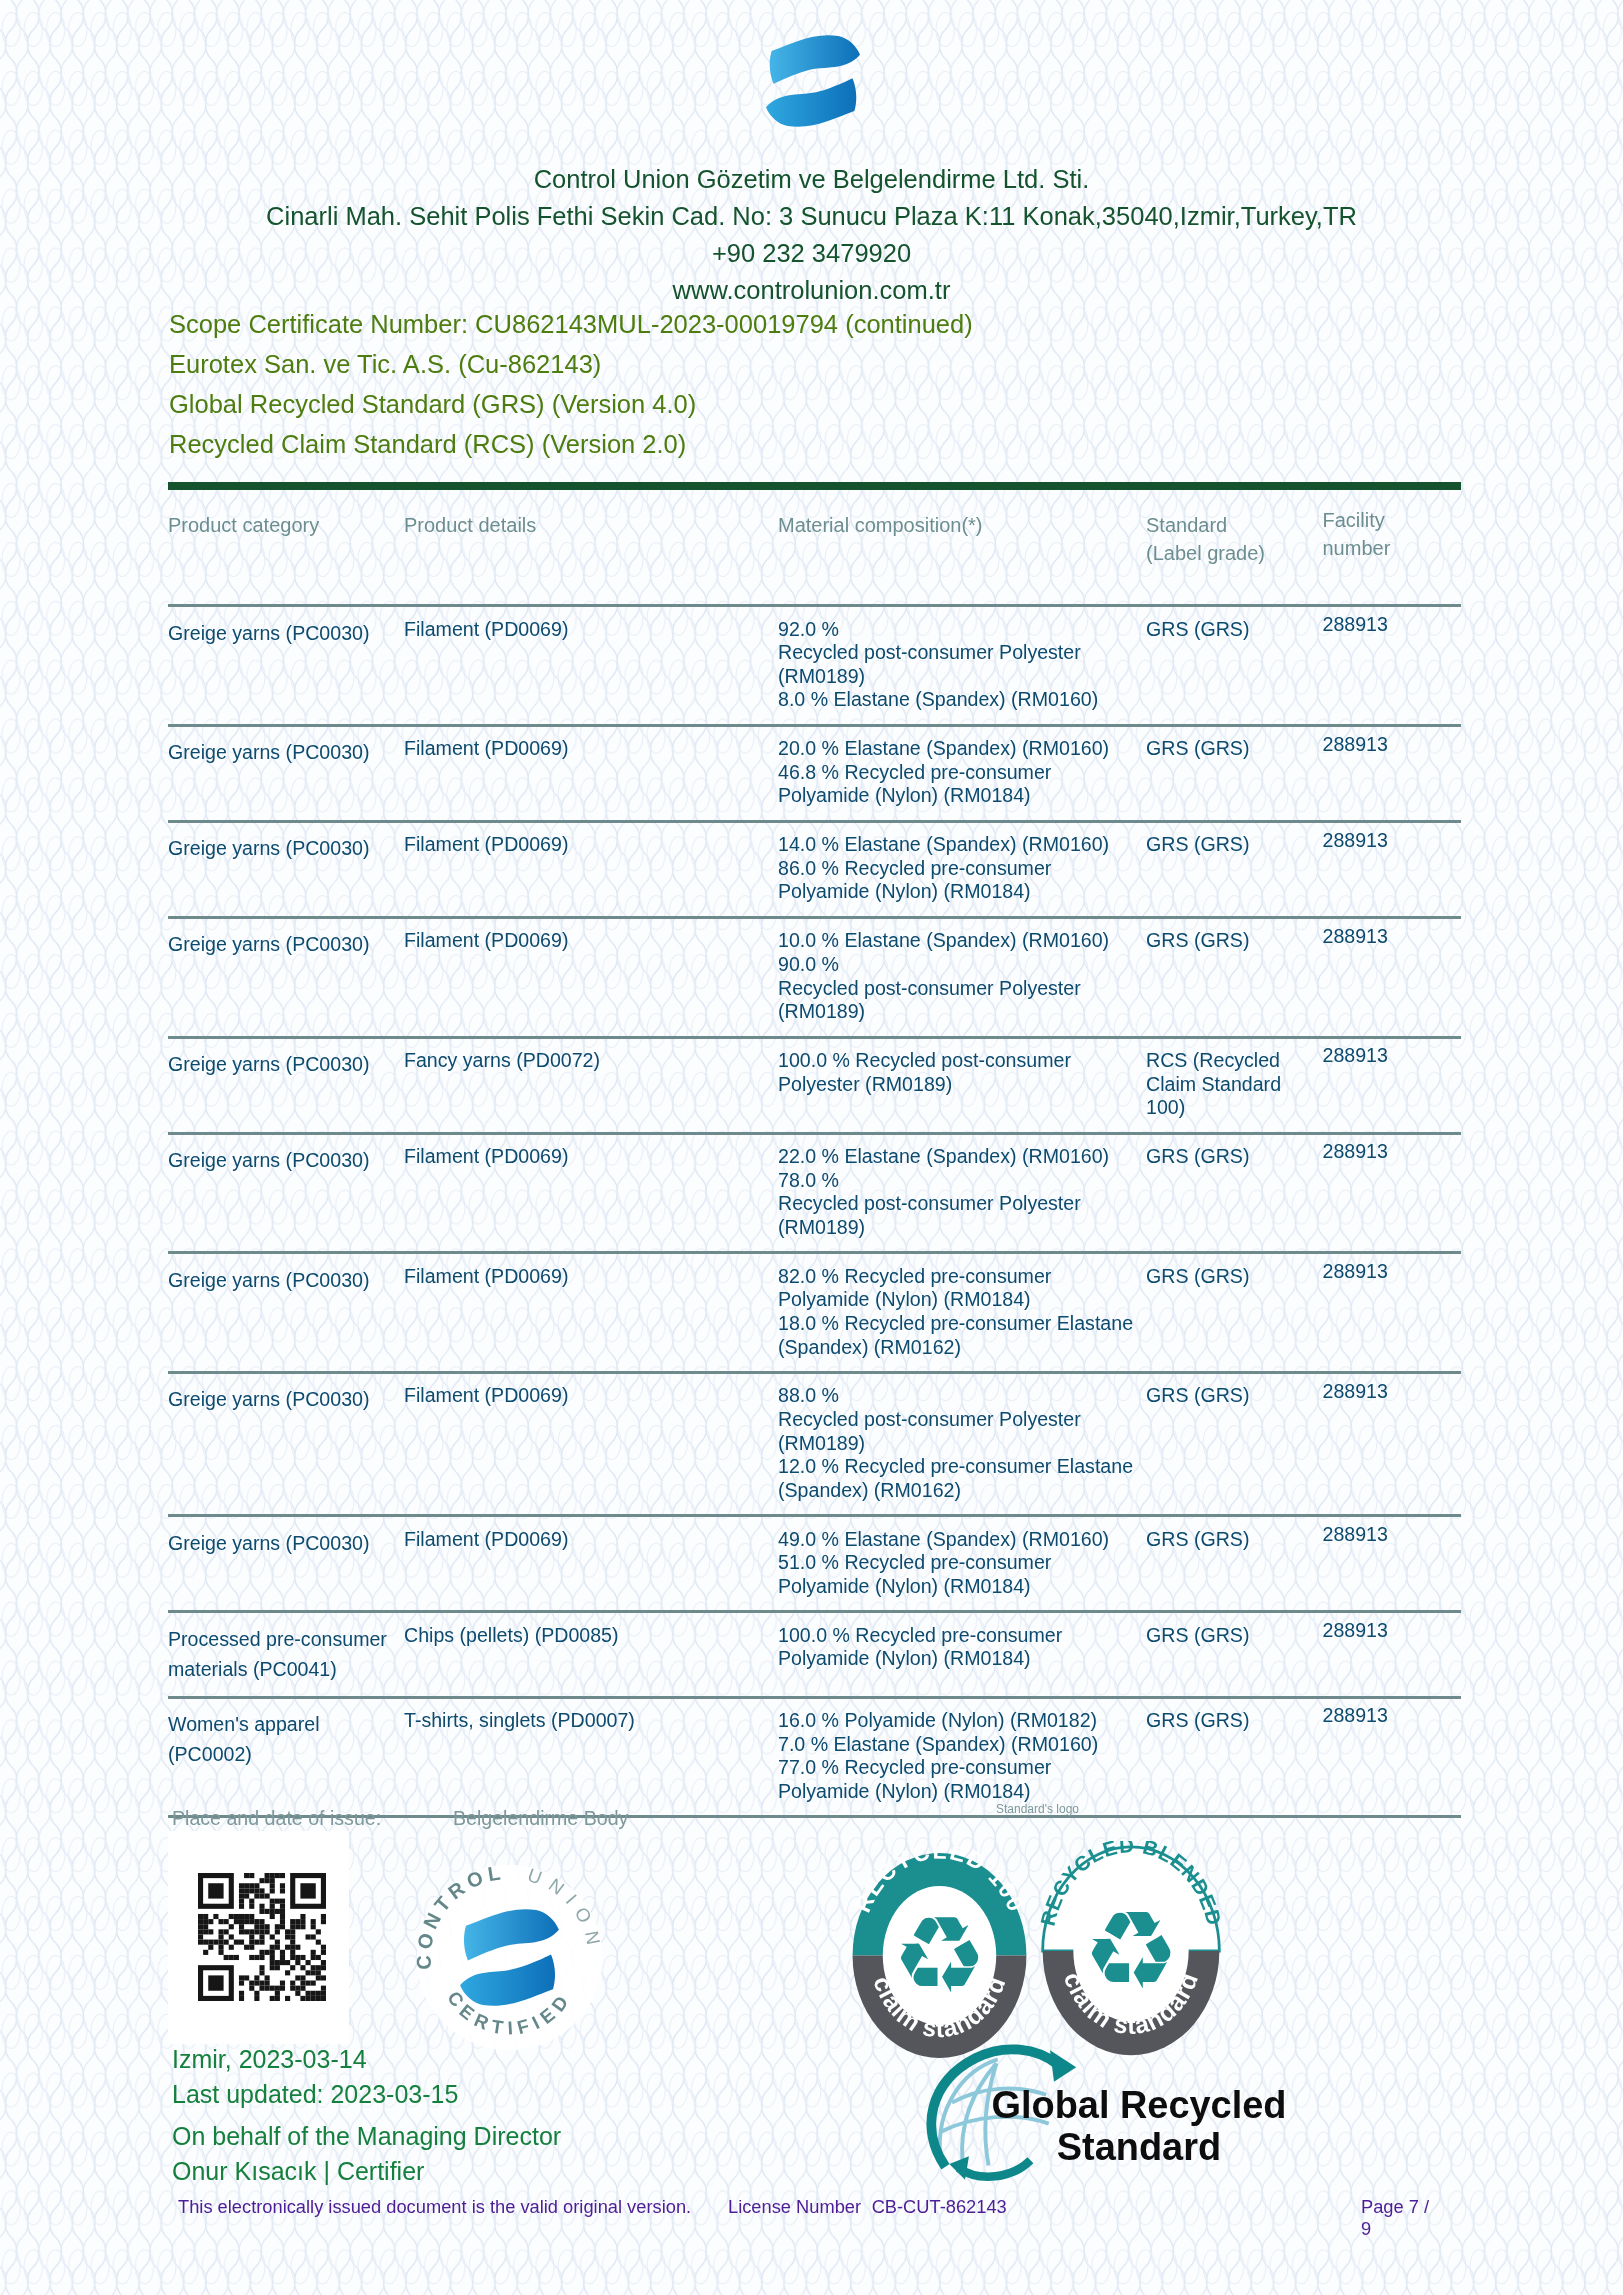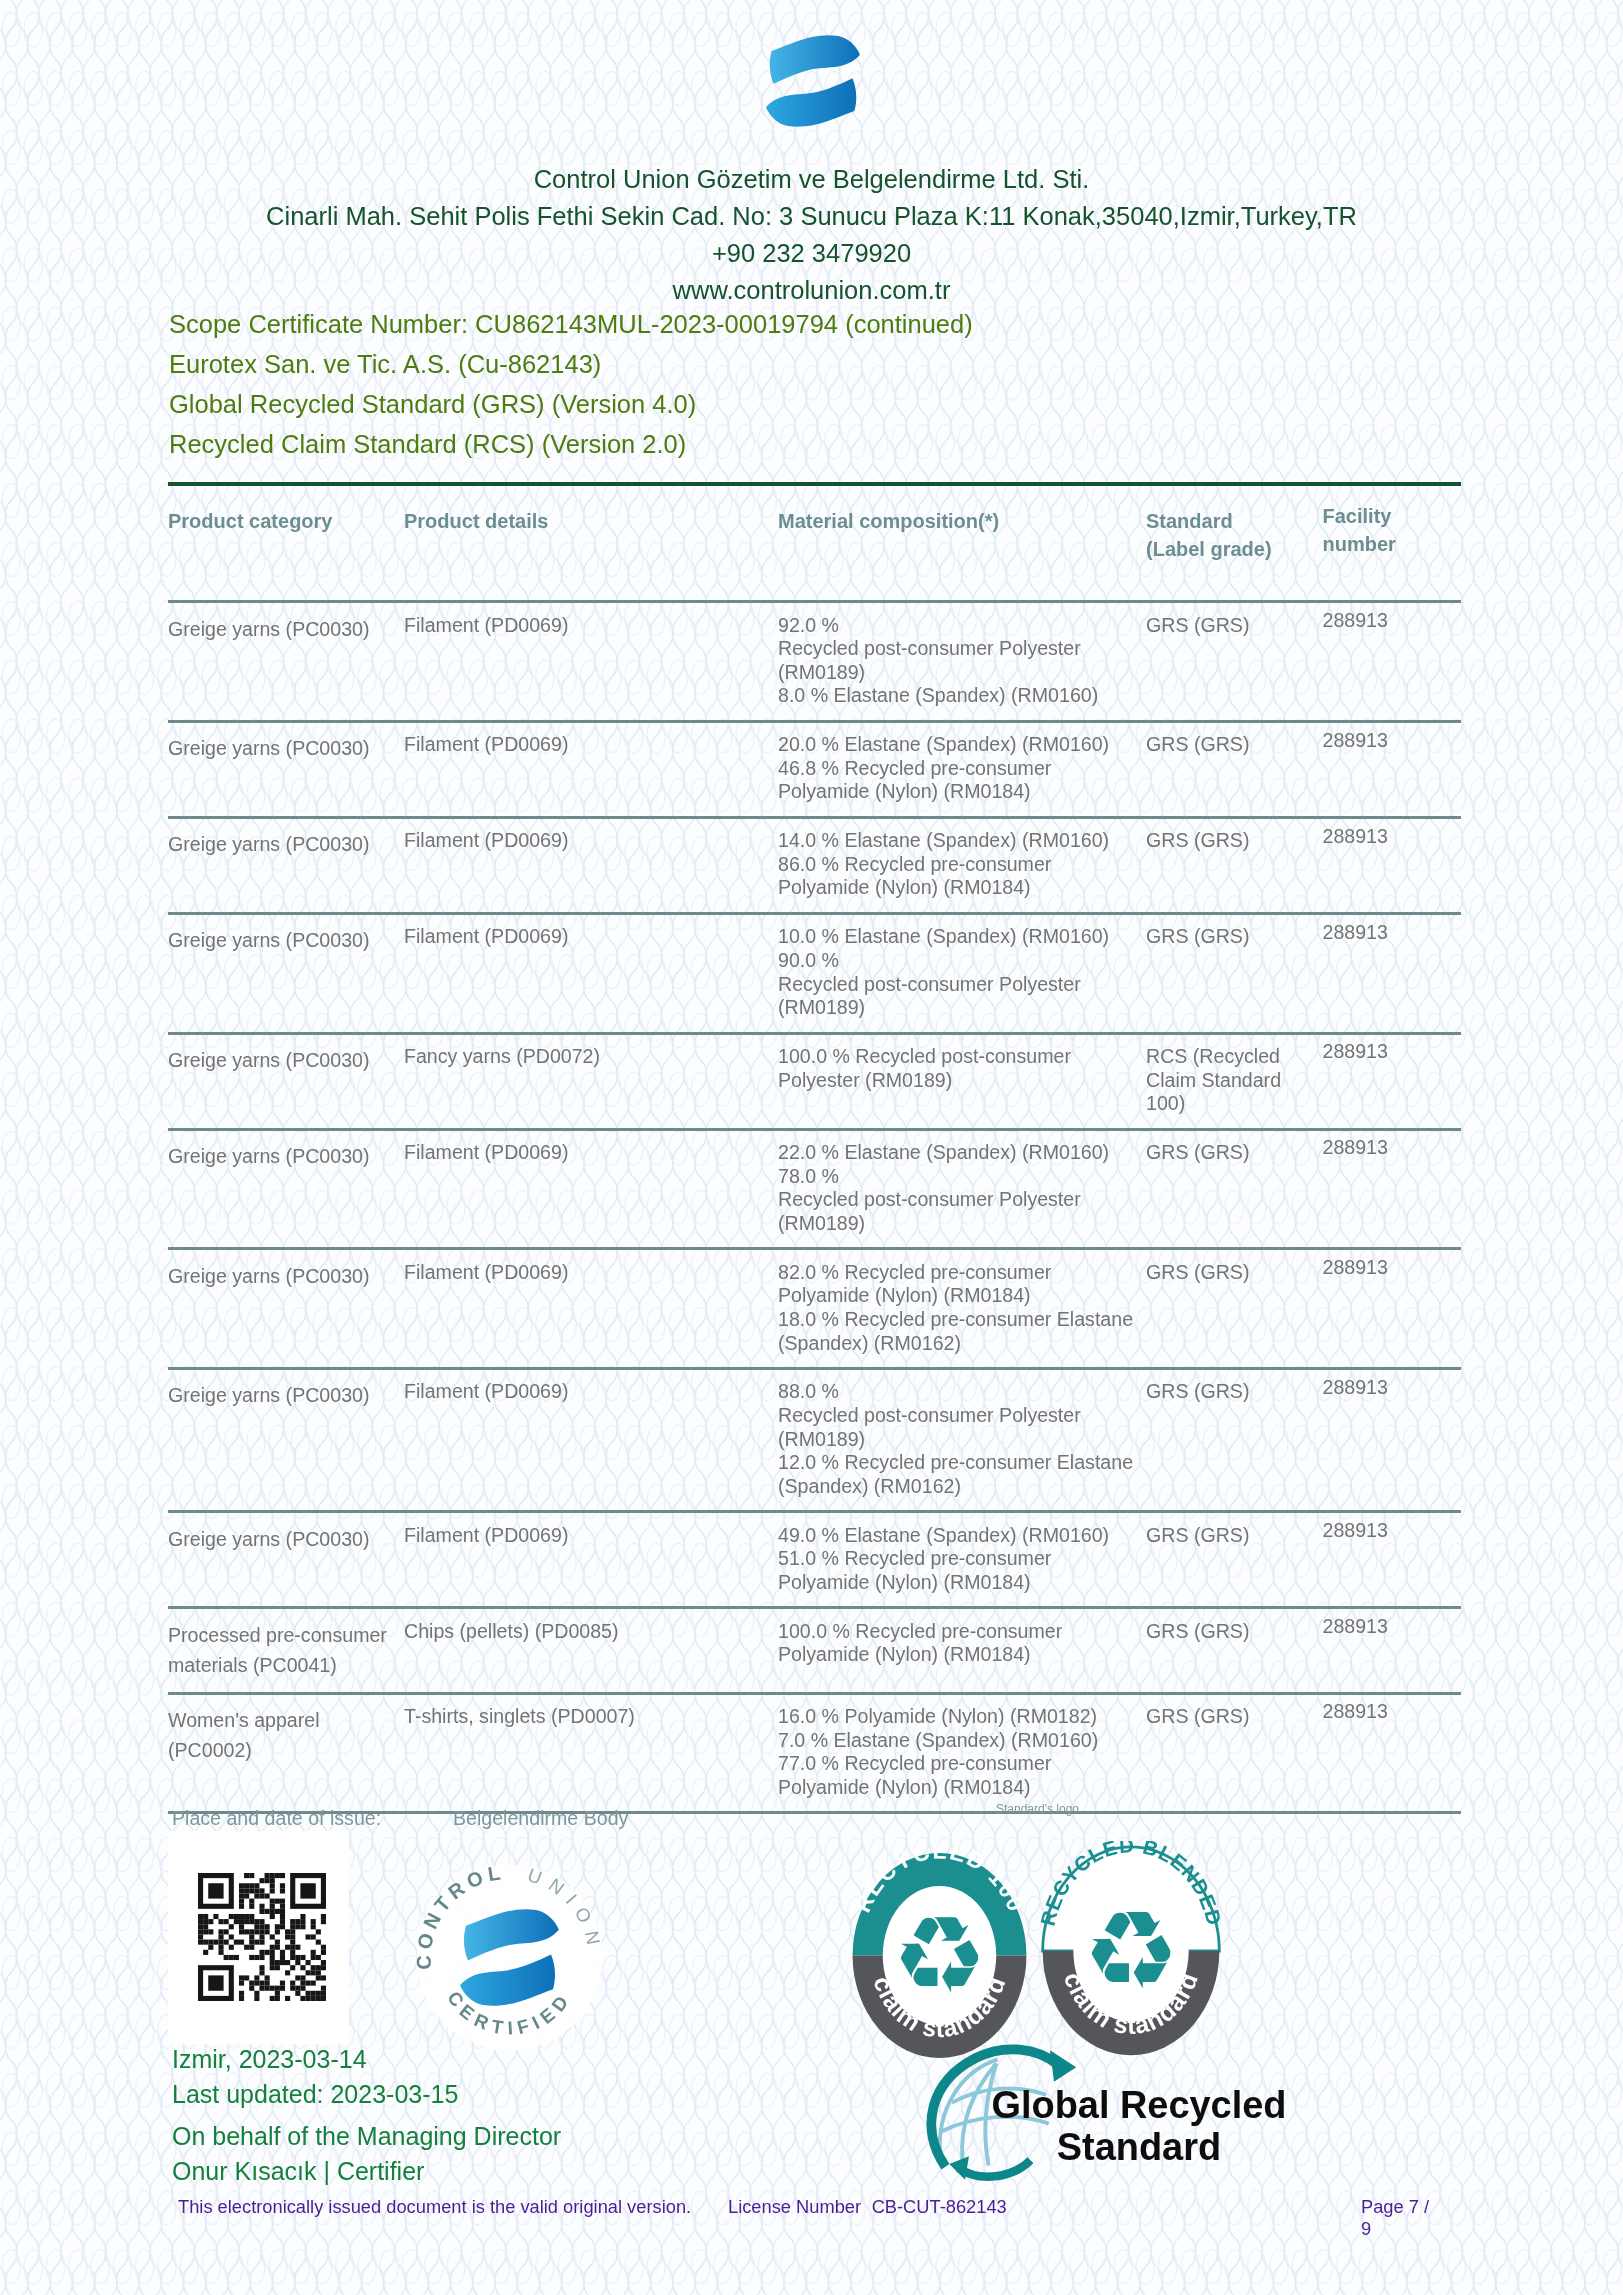--- a/index.html
+++ b/index.html
@@ -18,30 +18,30 @@
   .logo{left:764px;top:34px;width:98px;height:94px;}
   .header-text{top:161px;left:0;width:1623px;text-align:center;
     font-size:25.5px;line-height:37px;color:#14532d;}
   .scope{top:304px;left:169px;font-size:25.5px;font-weight:normal;
     line-height:40px;color:#4d7c0f;}
 
   
   .table{top:482px;left:168px;width:1293px;font-size:19.6px;}
   .thead{
     display:grid;grid-template-columns:236px 374px 368px 170px 145px;
-    border-top:4px solid #14532d;border-bottom:3.3px solid #6f8a8d;
+    border-top:8px solid #14532d;border-bottom:3.3px solid #6f8a8d;
     padding:22px 0 37px 0;
-    font-weight:bold;font-size:20px;line-height:27.5px;color:#6c8e90;
+    font-weight:normal;font-size:20px;line-height:27.5px;color:#6c8e90;
     white-space:pre-line;
   }
   .trow{
     display:grid;grid-template-columns:236px 374px 368px 170px 145px;
     border-bottom:3.3px solid #6f8a8d;
     padding:10.5px 0 11.8px 0;
-    line-height:23.6px;color:#737373;
+    line-height:23.6px;color:#0c4a6e;
   }
   .cell{white-space:pre-line;padding-right:9.2px;}
   .cell.pc{line-height:30px;}
   .cell.fn{position:relative;top:-4.6px;padding-left:6.5px;}
 
   
   .lbl{font-size:19.6px;color:#7d989a;}
   .lbl-place{left:172px;top:1807px;}
   .lbl-certbody{left:453px;top:1807px;}
   .lbl-stdlogo{left:996px;top:1802px;font-size:12px;}

